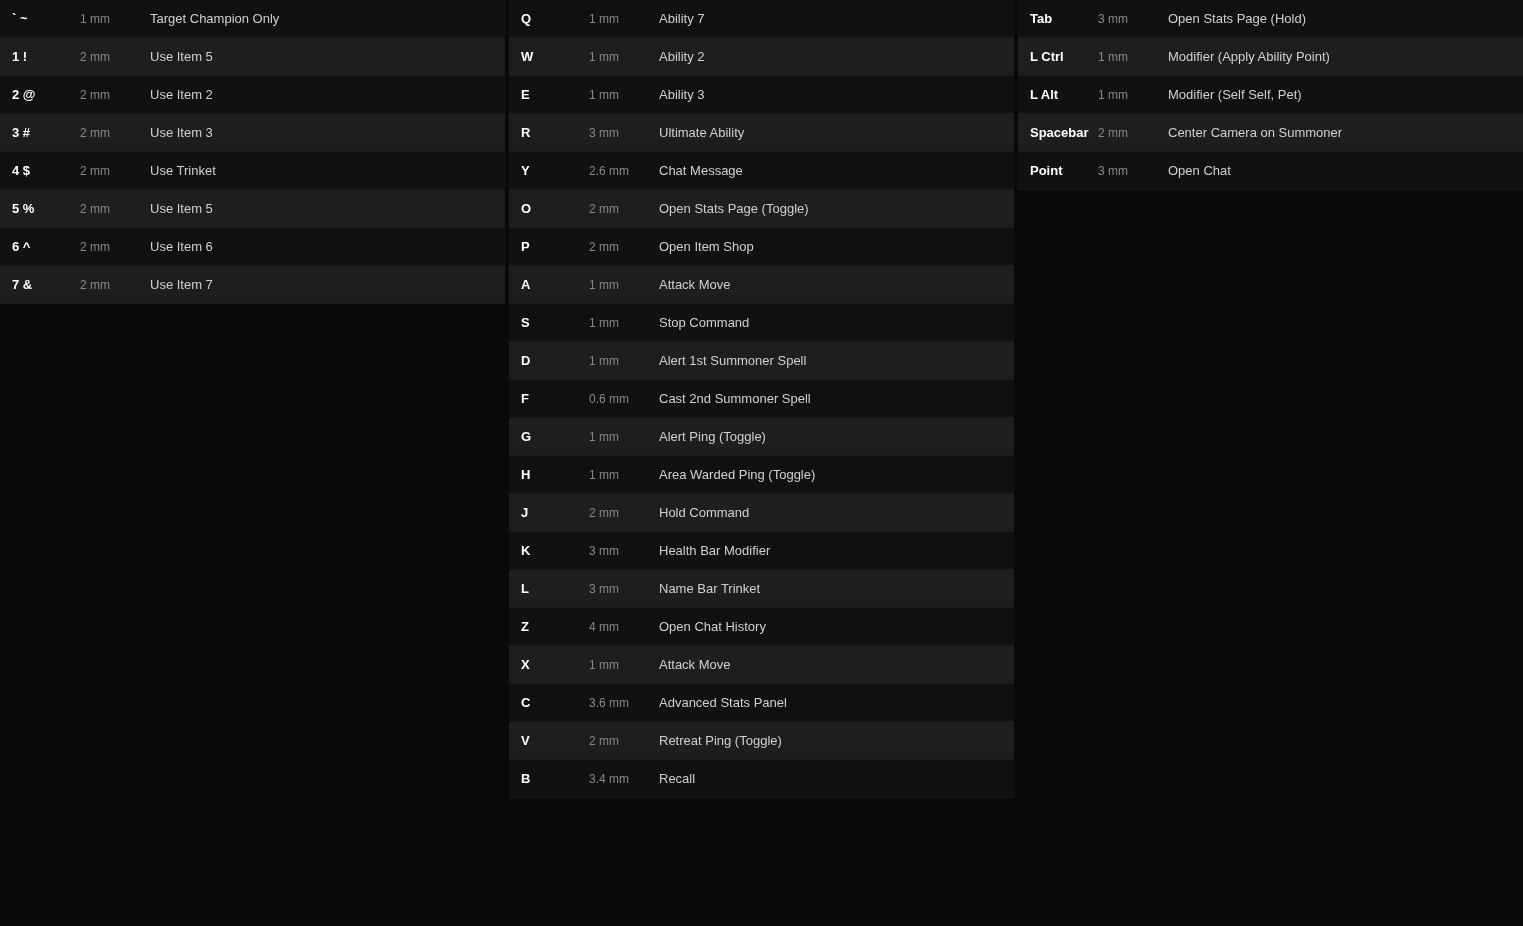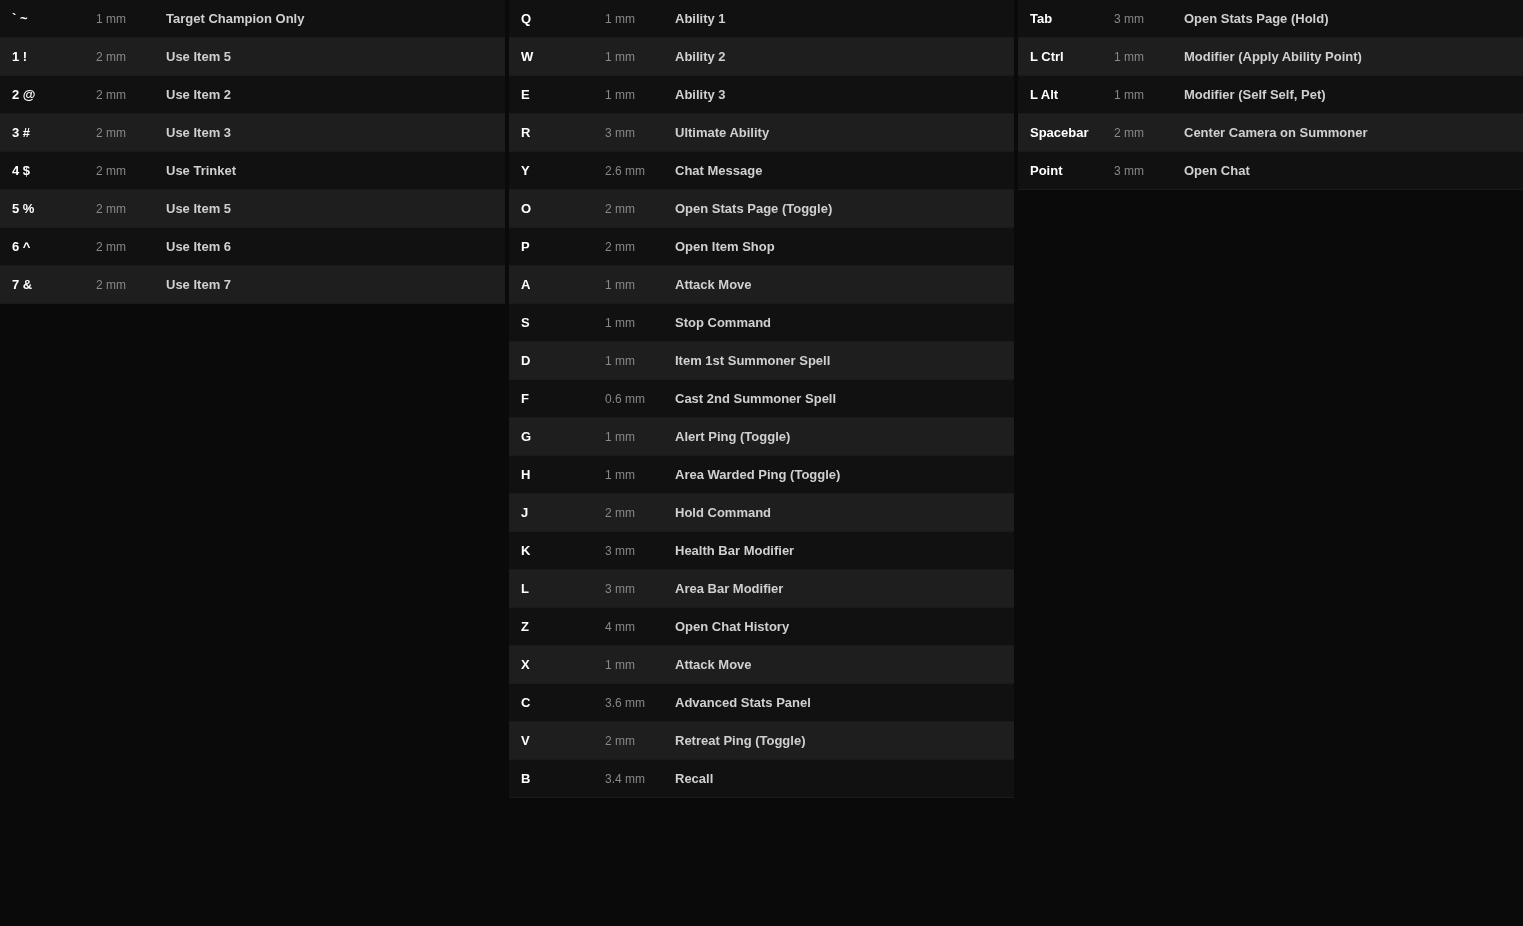--- a/index.html
+++ b/index.html
@@ -27,22 +27,22 @@
       height: 38px;
       border-bottom: 1px solid #1a1a1a;
     }
     .row:nth-child(odd) {
       background: #111111;
     }
     .row:nth-child(even) {
       background: #1e1e1e;
     }
     .col1 { width: 80px; padding-left: 12px; font-weight: bold; color: #ffffff; }
-    .col2 { width: 70px; color: #888888; font-size: 12px; margin-left: 16px; }
-    .col3 { flex: 1; color: #d0d0d0; font-weight: bold; }
+    .col2 { width: 70px; color: #888888; font-size: 12px; }
+    .col3 { flex: 1; color: #d0d0d0; }
     .section-divider {
       width: 4px;
       background: #0a0a0a;
     }
   </style>
 </head>
 <body>
 
 <div class="container">
 
@@ -88,21 +88,21 @@
       <span class="col3">Use Item 7</span>
     </div>
     </div>
 
   <div class="section-divider"></div>
 
   <div class="column" id="mid-col-container">
       <div class="row">
       <span class="col1">Q</span>
       <span class="col2">1 mm</span>
-      <span class="col3">Ability 1</span>
+      <span class="col3">Ability 7</span>
     </div>
       <div class="row">
       <span class="col1">W</span>
       <span class="col2">1 mm</span>
       <span class="col3">Ability 2</span>
     </div>
       <div class="row">
       <span class="col1">E</span>
       <span class="col2">1 mm</span>
       <span class="col3">Ability 3</span>
@@ -133,21 +133,21 @@
       <span class="col3">Attack Move</span>
     </div>
       <div class="row">
       <span class="col1">S</span>
       <span class="col2">1 mm</span>
       <span class="col3">Stop Command</span>
     </div>
       <div class="row">
       <span class="col1">D</span>
       <span class="col2">1 mm</span>
-      <span class="col3">Item 1st Summoner Spell</span>
+      <span class="col3">Alert 1st Summoner Spell</span>
     </div>
       <div class="row">
       <span class="col1">F</span>
       <span class="col2">0.6 mm</span>
       <span class="col3">Cast 2nd Summoner Spell</span>
     </div>
       <div class="row">
       <span class="col1">G</span>
       <span class="col2">1 mm</span>
       <span class="col3">Alert Ping (Toggle)</span>
@@ -163,21 +163,21 @@
       <span class="col3">Hold Command</span>
     </div>
       <div class="row">
       <span class="col1">K</span>
       <span class="col2">3 mm</span>
       <span class="col3">Health Bar Modifier</span>
     </div>
       <div class="row">
       <span class="col1">L</span>
       <span class="col2">3 mm</span>
-      <span class="col3">Area Bar Modifier</span>
+      <span class="col3">Name Bar Trinket</span>
     </div>
       <div class="row">
       <span class="col1">Z</span>
       <span class="col2">4 mm</span>
       <span class="col3">Open Chat History</span>
     </div>
       <div class="row">
       <span class="col1">X</span>
       <span class="col2">1 mm</span>
       <span class="col3">Attack Move</span>

